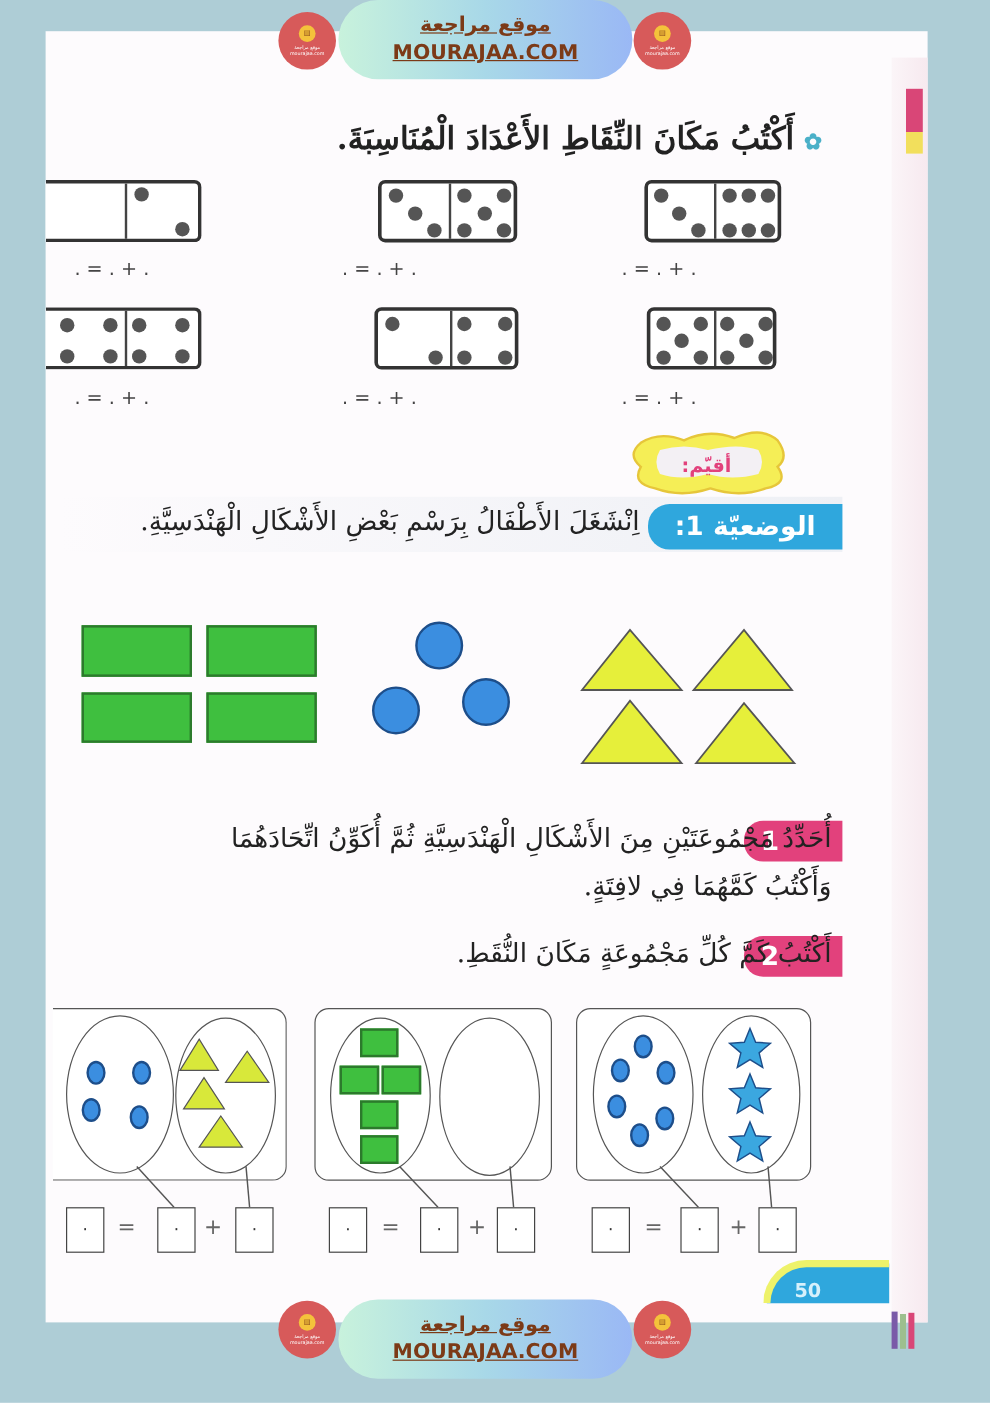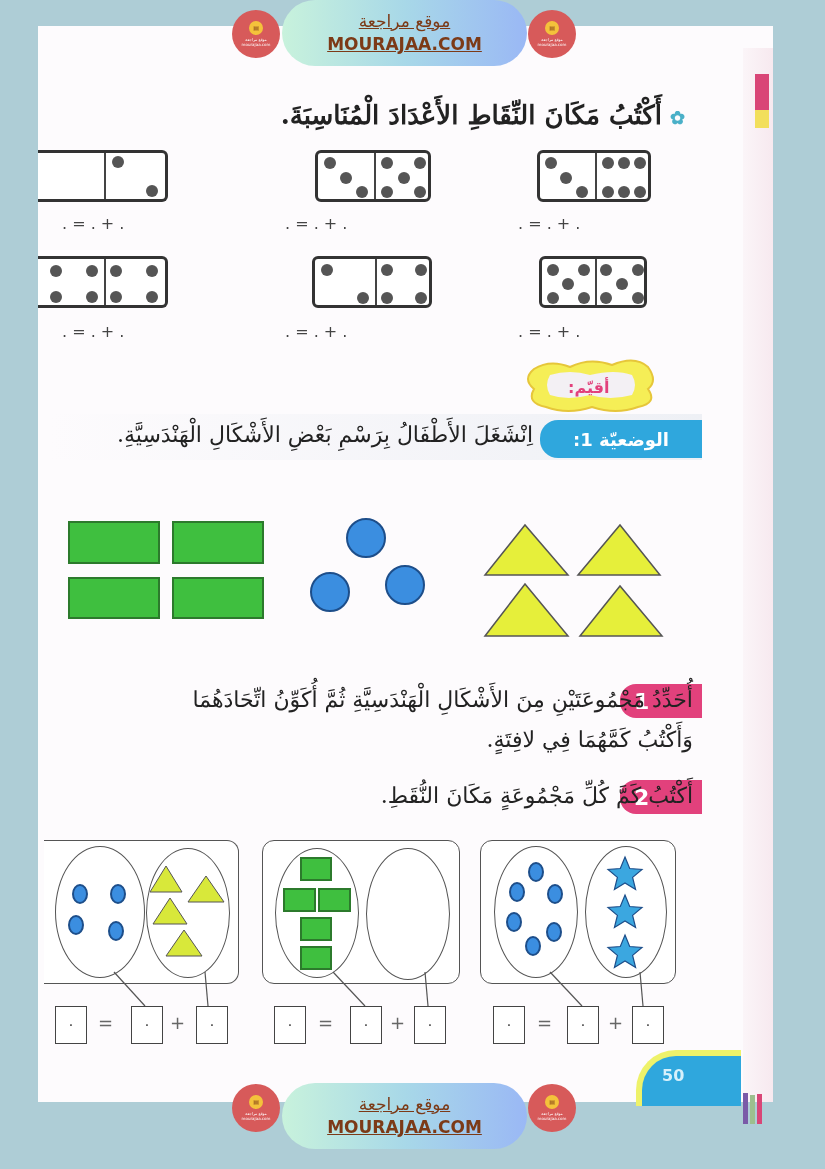--- a/index.html
+++ b/index.html
@@ -5,50 +5,50 @@
   html,body{margin:0;padding:0;}
   body{width:825px;height:1169px;background:#aecdd6;position:relative;overflow:hidden;font-family:"DejaVu Sans",sans-serif;}
   .page{position:absolute;left:38px;top:26px;width:735px;height:1076px;background:#fdfbfd;}
   .edge{position:absolute;right:0;top:22px;width:30px;height:1054px;background:linear-gradient(90deg,#fbf5f8,#f7e9ef);}
   .tab-pink{position:absolute;right:4px;top:26px;width:14px;height:36px;background:#d94677;}
   .tab-yellow{position:absolute;right:4px;top:62px;width:14px;height:18px;background:#f2df5c;}
   .pencils{position:absolute;right:6px;top:1045px;width:24px;height:31px;}
   .pencils span{position:absolute;bottom:0;width:5px;}
 
   .banner{position:absolute;left:282px;width:245px;height:66px;border-radius:33px;background:linear-gradient(90deg,#c8f2dc,#a8d8e8 50%,#9ab8f5);display:flex;flex-direction:column;align-items:center;justify-content:center;}
-  .banner .ar{color:#7c3a17;font-size:17px;font-weight:normal;text-decoration:underline;line-height:22px;direction:rtl;}
+  .banner .ar{color:#7c3a17;font-size:17px;font-weight:bold;text-decoration:underline;line-height:22px;direction:rtl;}
   .banner .en{color:#7c3a17;font-size:17px;font-weight:bold;text-decoration:underline;line-height:24px;font-family:"DejaVu Sans",sans-serif;}
   .badge{position:absolute;width:48px;height:48px;border-radius:50%;background:#d75a5a;display:flex;flex-direction:column;align-items:center;justify-content:center;}
   .badge .ico{width:14px;height:14px;border-radius:50%;background:#f4c23b;font-size:6px;color:#7c3a17;text-align:center;line-height:14px;}
   .badge .txt{color:#fff;font-size:4px;line-height:5px;margin-top:2px;text-align:center;}
 
   .instr{position:absolute;direction:rtl;color:#222;font-family:"DejaVu Serif",serif;text-align:center;}
   .flower{display:inline-block;color:#4ab0c8;font-size:18px;margin-left:8px;}
 
   .domino{position:absolute;height:52px;border:3px solid #333;border-radius:6px;background:#fff;box-sizing:border-box;}
   .domino .divider{position:absolute;top:0;bottom:0;width:1.5px;background:#444;}
   .dot{position:absolute;width:12px;height:12px;border-radius:50%;background:#555;}
   .eqline{position:absolute;font-size:16px;color:#444;font-family:"DejaVu Sans",sans-serif;white-space:pre;}
 
   .sit-cloud{position:absolute;left:520px;top:355px;width:140px;height:60px;}
-  .sit-bar{position:absolute;left:540px;top:420px;width:162px;height:38px;background:#2fa7dd;border-radius:18px 0 0 18px;color:#fff;font-weight:bold;font-size:18px;direction:rtl;display:flex;align-items:center;justify-content:center;}
+  .sit-bar{position:absolute;left:540px;top:420px;width:162px;height:38px;background:#2fa7dd;border-radius:18px 0 0 18px;color:#fff;font-weight:bold;font-size:22px;direction:rtl;display:flex;align-items:center;justify-content:center;}
   .sit-strip{position:absolute;left:50px;top:414px;width:652px;height:46px;background:linear-gradient(90deg,#fdfbfd,#eef0f5);}
 
   .rect-g{position:absolute;background:#3fbf3f;border:2px solid #2c7a2c;box-sizing:border-box;}
   .circ-b{position:absolute;border-radius:50%;background:#3b8ee0;border:2px solid #1d4e8a;box-sizing:border-box;}
 
   .qnum{position:absolute;height:34px;background:#e2417c;color:#fff;font-size:22px;font-weight:bold;border-radius:16px 0 0 16px;display:flex;align-items:center;padding-left:14px;box-sizing:border-box;}
   .qtext{position:absolute;direction:rtl;color:#222;font-family:"DejaVu Serif",serif;font-size:22px;line-height:40px;text-align:right;}
 
   .panel{position:absolute;top:840px;height:142px;border:1.5px solid #555;border-radius:12px;background:#fff;}
   .oval{position:absolute;border:1.5px solid #555;border-radius:50%;background:#fff;}
   .box{position:absolute;top:1006px;width:30px;height:36px;border:1.5px solid #444;background:#fff;display:flex;align-items:center;justify-content:center;font-size:14px;color:#333;}
   .op{position:absolute;top:1012px;font-size:18px;color:#666;}
 
-  .pagenum{position:absolute;left:636px;top:1050px;width:105px;height:56px;background:#2fa7dd;border-radius:40px 0 0 0;border-top:6px solid #eef26a;border-left:6px solid #eef26a;box-sizing:border-box;color:#d6f0fb;font-weight:bold;font-size:16px;padding:10px 0 0 20px;}
+  .pagenum{position:absolute;left:636px;top:1050px;width:105px;height:36px;background:#2fa7dd;border-radius:40px 0 0 0;border-top:6px solid #eef26a;border-left:6px solid #eef26a;box-sizing:border-box;color:#d6f0fb;font-weight:bold;font-size:16px;padding:10px 0 0 20px;}
 </style>
 </head>
 <body>
 
 <div class="page">
   <div class="edge">
     <div class="tab-pink"></div>
     <div class="tab-yellow"></div>
     <div class="pencils">
       <span style="left:0;height:31px;background:#7a5aa8;"></span>

